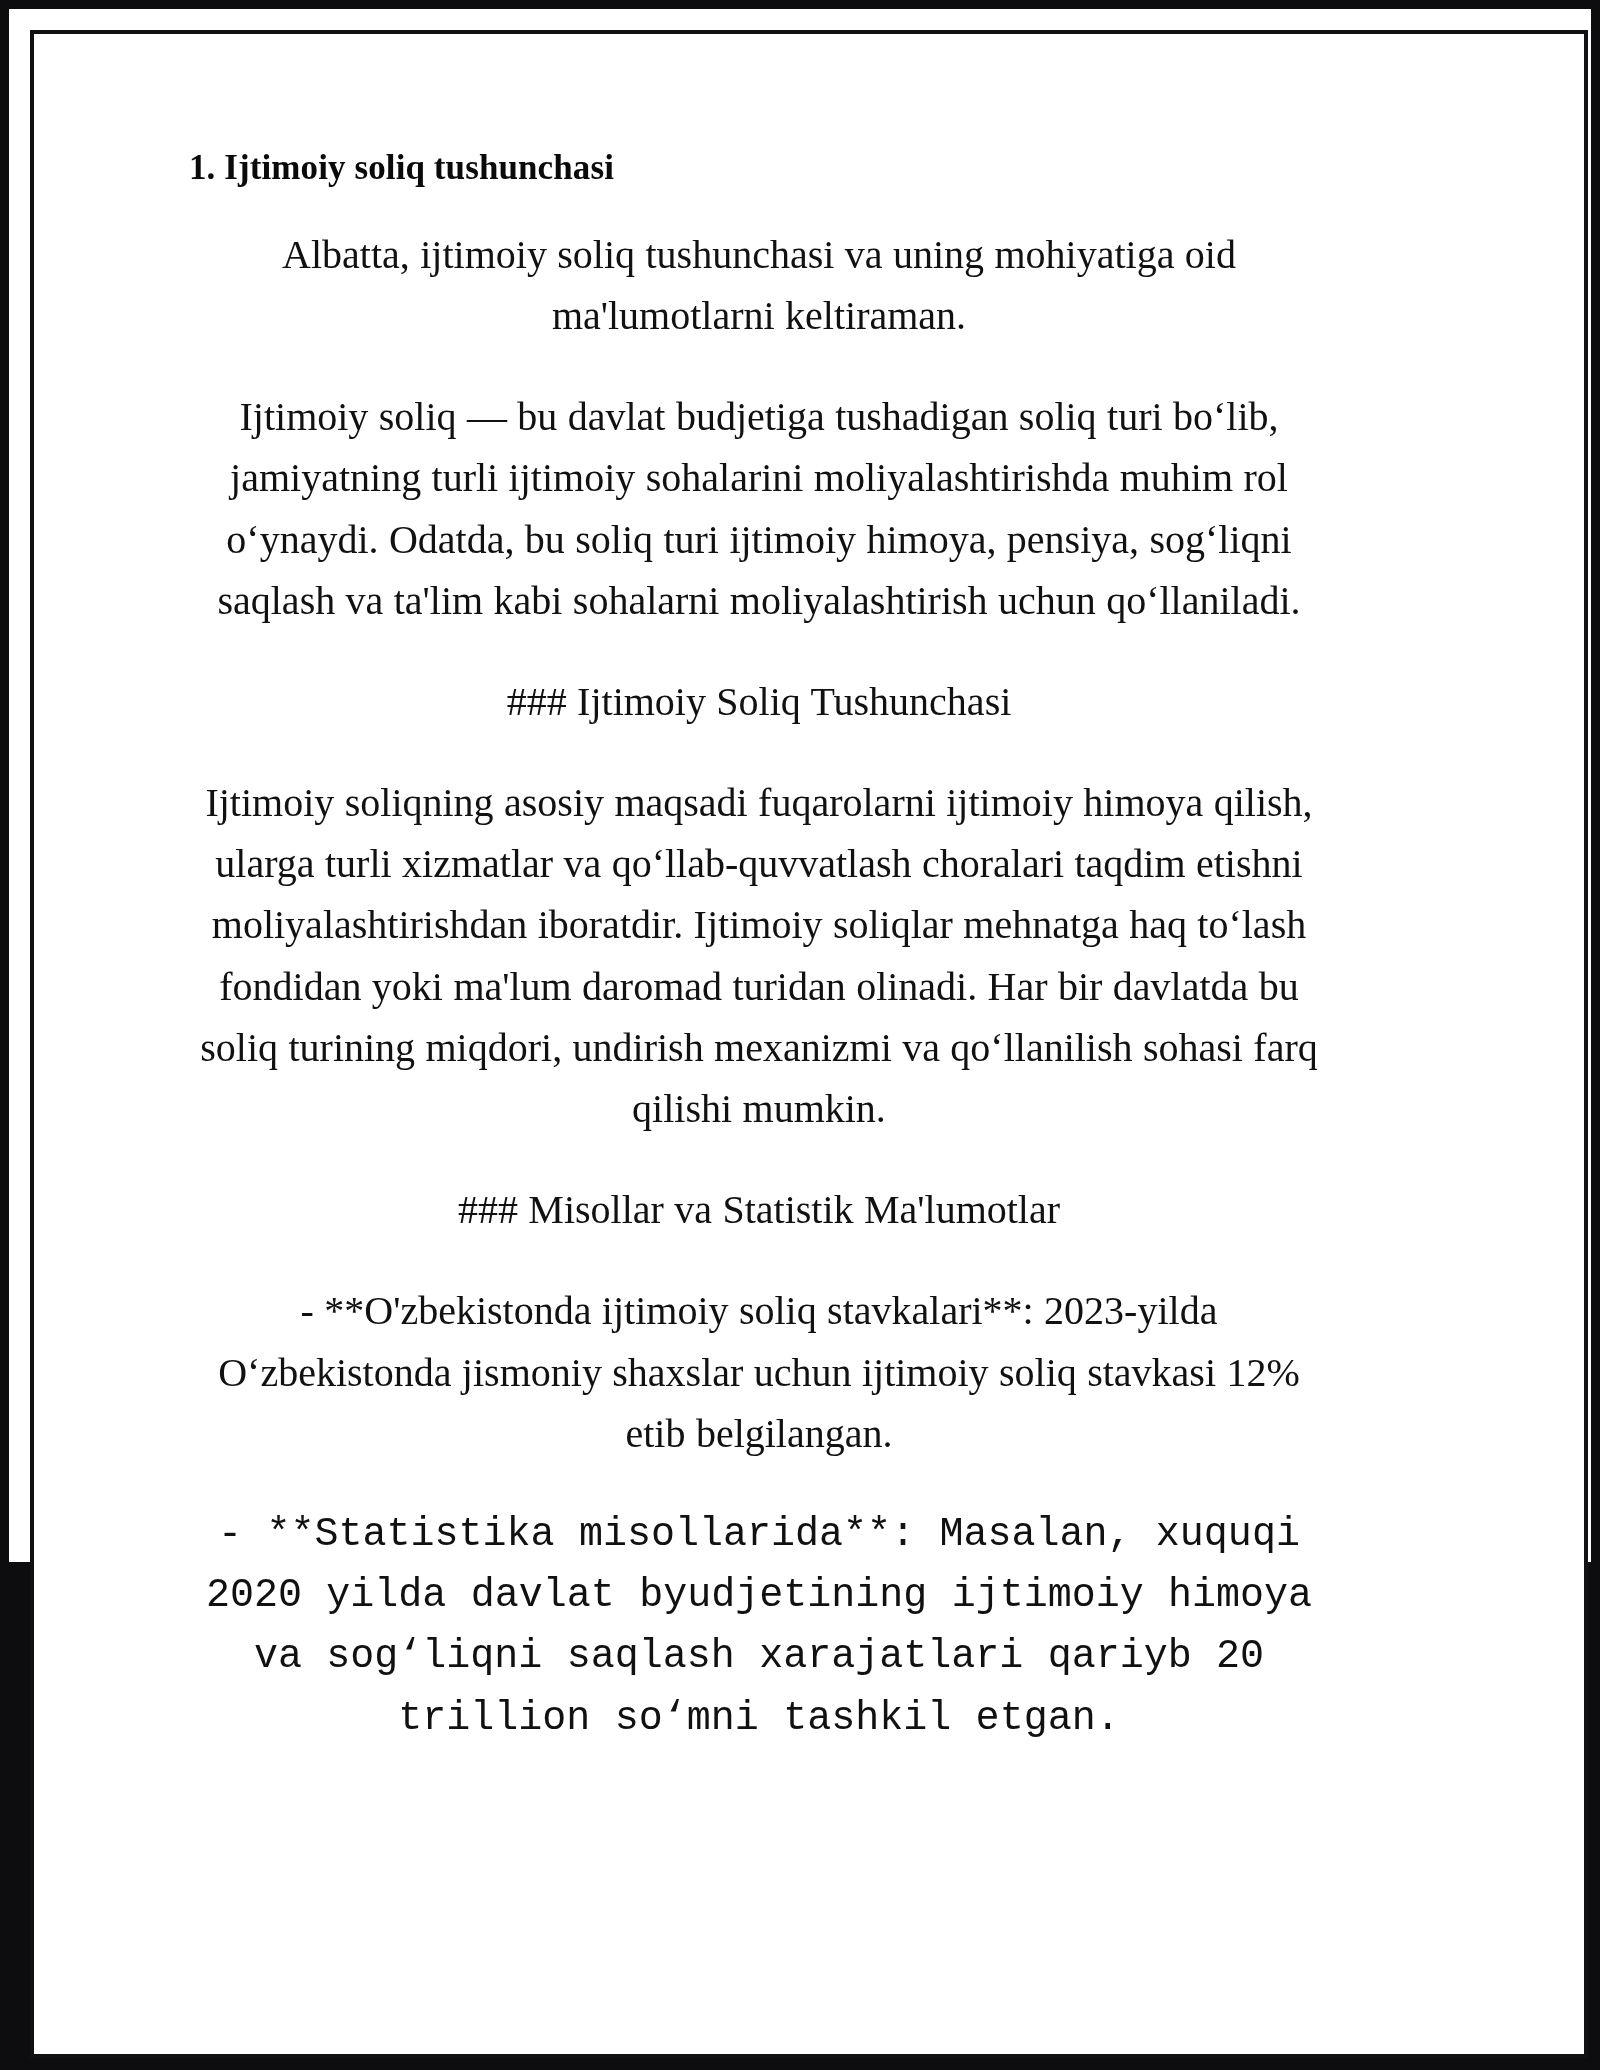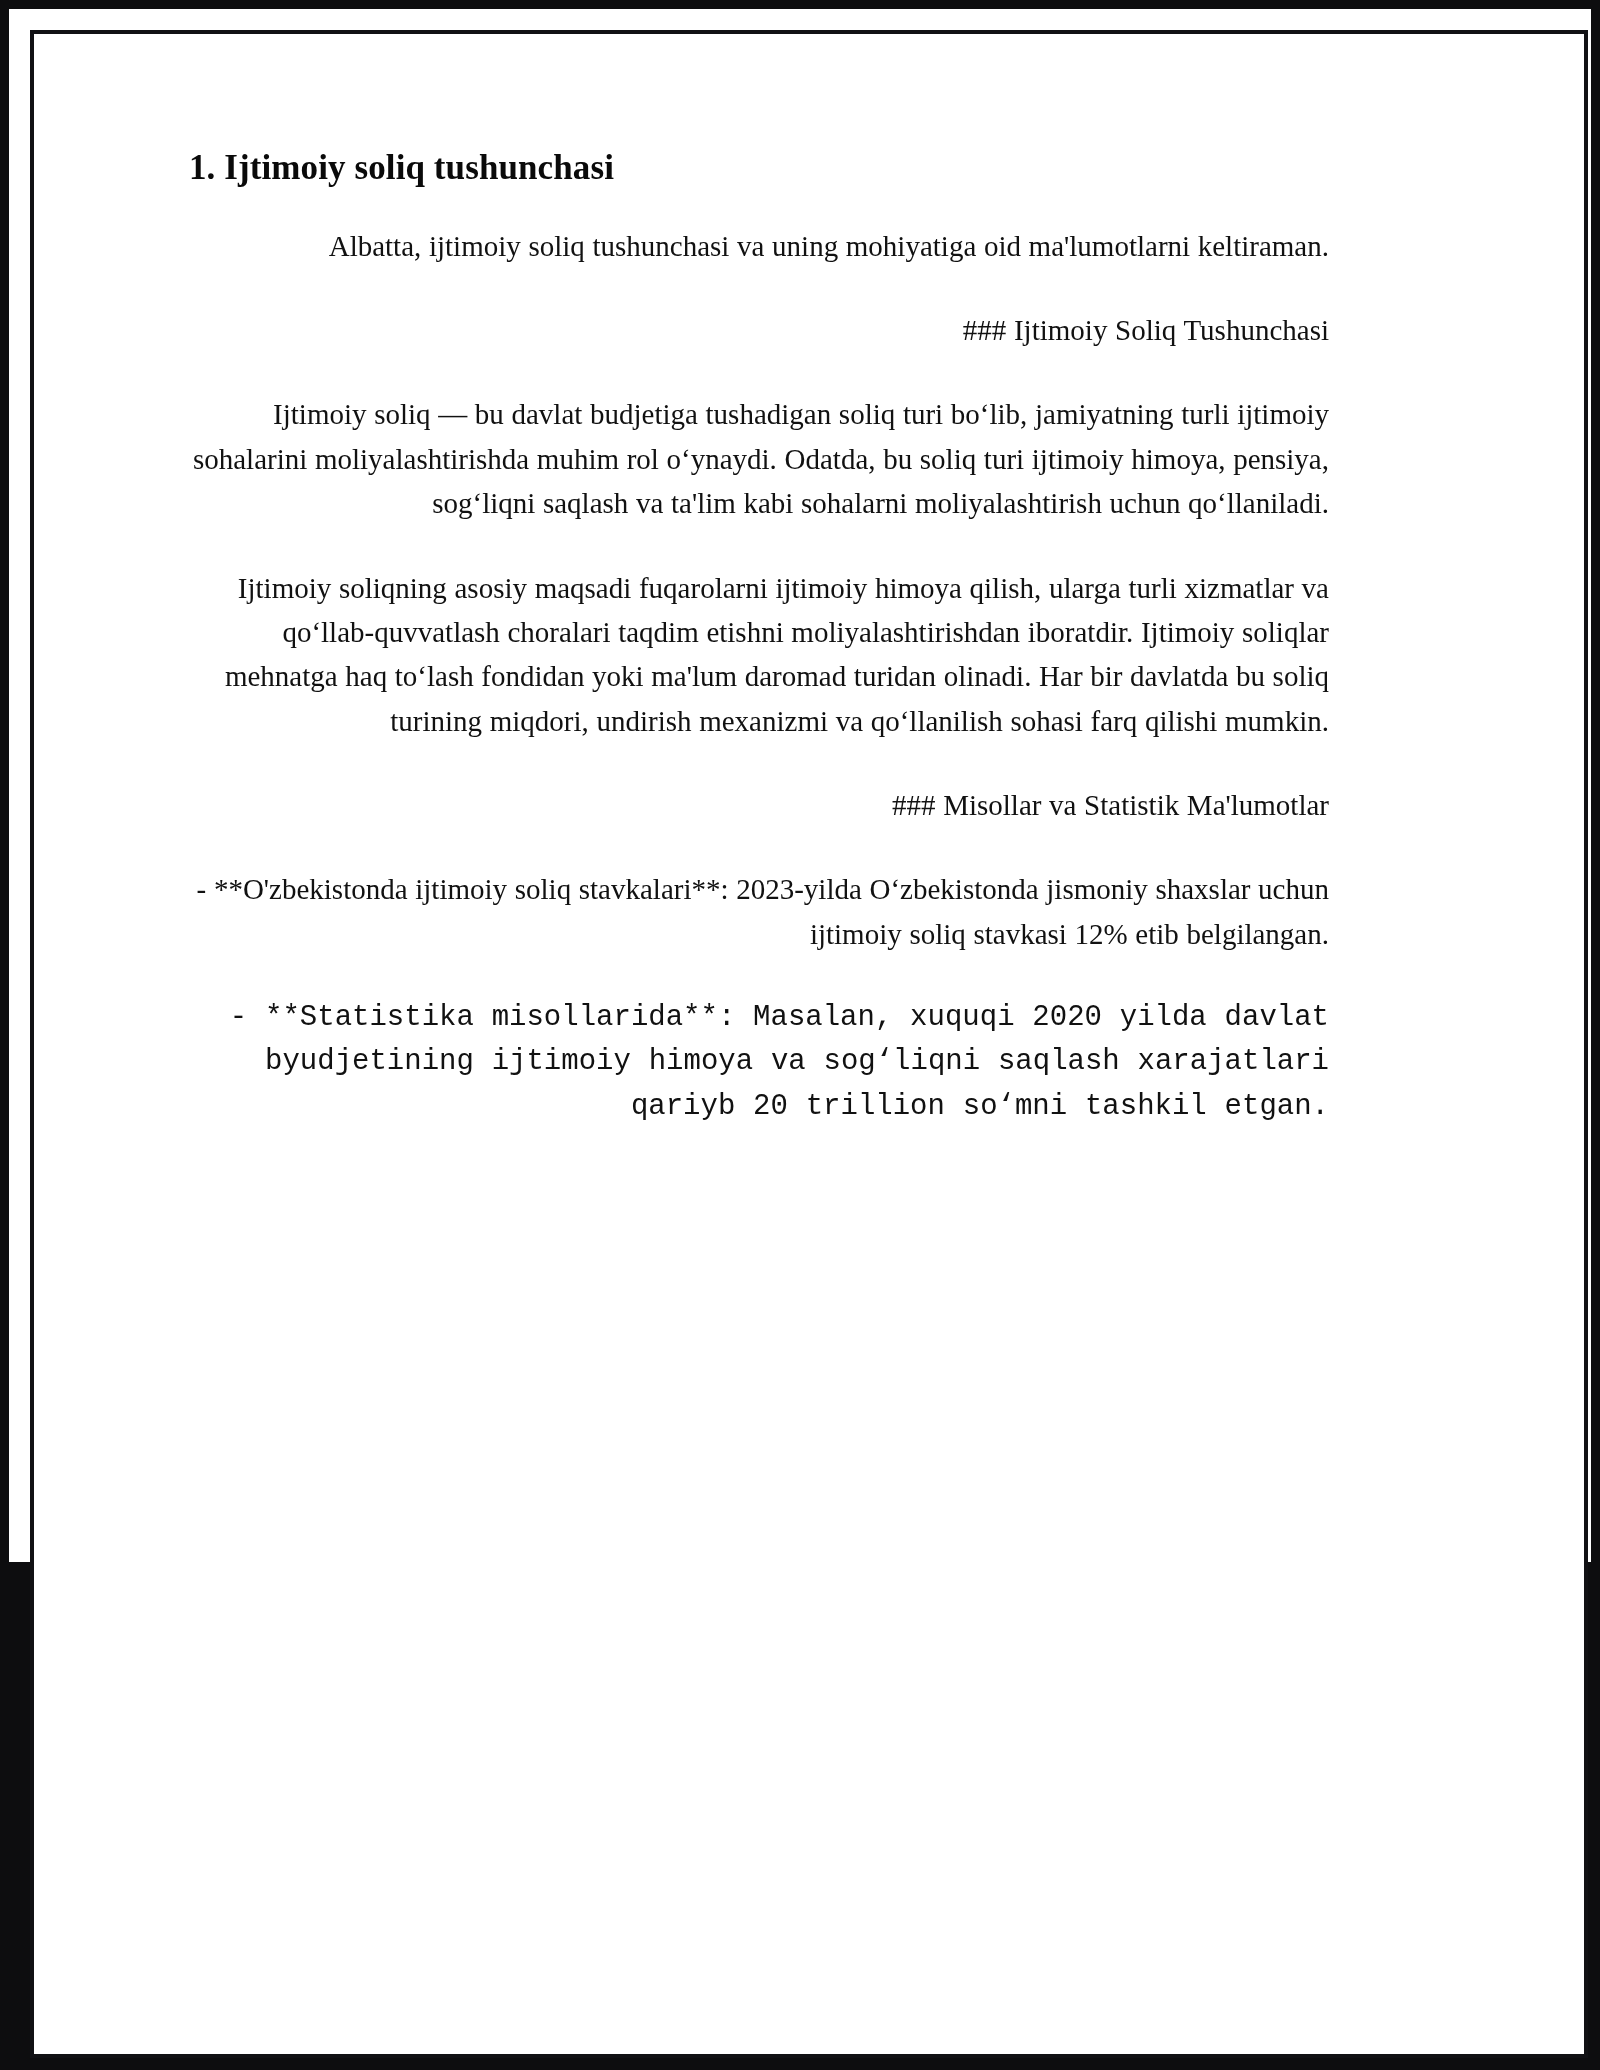--- a/index.html
+++ b/index.html
@@ -51,47 +51,47 @@
   h1.doc-heading {
     font-size: 35px;
     font-weight: bold;
     line-height: 1.25;
     margin: 0 0 34px 0;
     letter-spacing: 0.1px;
     color: #0a0a0a;
   }
 
   p.doc-para {
-    font-size: 29px;
+    font-size: 40px;
     line-height: 1.53;
     margin: 0 0 40px 0;
     color: #111111;
     max-width: 1140px;
-    text-align: right;
+    text-align: center;
     word-spacing: 0.4px;
   }
   p.doc-para:last-child {
     margin-bottom: 0;
     font-family: Liberation Mono, monospace;
   }
 </style>
 </head>
 <body>
 
 <div class="page-frame">
   <div class="page-outline">
     <div class="page-content">
 
       <h1 class="doc-heading">1. Ijtimoiy soliq tushunchasi</h1>
 
       <p class="doc-para">Albatta, ijtimoiy soliq tushunchasi va uning mohiyatiga oid ma'lumotlarni keltiraman.</p>
 
+      <p class="doc-para">Ijtimoiy soliq — bu davlat budjetiga tushadigan soliq turi bo‘lib, jamiyatning turli ijtimoiy sohalarini moliyalashtirishda muhim rol o‘ynaydi. Odatda, bu soliq turi ijtimoiy himoya, pensiya, sog‘liqni saqlash va ta'lim kabi sohalarni moliyalashtirish uchun qo‘llaniladi.</p>
+
       <p class="doc-para">### Ijtimoiy Soliq Tushunchasi</p>
-
-      <p class="doc-para">Ijtimoiy soliq — bu davlat budjetiga tushadigan soliq turi bo‘lib, jamiyatning turli ijtimoiy sohalarini moliyalashtirishda muhim rol o‘ynaydi. Odatda, bu soliq turi ijtimoiy himoya, pensiya, sog‘liqni saqlash va ta'lim kabi sohalarni moliyalashtirish uchun qo‘llaniladi.</p>
 
       <p class="doc-para">Ijtimoiy soliqning asosiy maqsadi fuqarolarni ijtimoiy himoya qilish, ularga turli xizmatlar va qo‘llab-quvvatlash choralari taqdim etishni moliyalashtirishdan iboratdir. Ijtimoiy soliqlar mehnatga haq to‘lash fondidan yoki ma'lum daromad turidan olinadi. Har bir davlatda bu soliq turining miqdori, undirish mexanizmi va qo‘llanilish sohasi farq qilishi mumkin.</p>
 
       <p class="doc-para">### Misollar va Statistik Ma'lumotlar</p>
 
       <p class="doc-para">- **O'zbekistonda ijtimoiy soliq stavkalari**: 2023-yilda O‘zbekistonda jismoniy shaxslar uchun ijtimoiy soliq stavkasi 12% etib belgilangan.</p>
 
 
 
       <p class="doc-para">- **Statistika misollarida**: Masalan, xuquqi 2020 yilda davlat byudjetining ijtimoiy himoya va sog‘liqni saqlash xarajatlari qariyb 20 trillion so‘mni tashkil etgan.</p>

